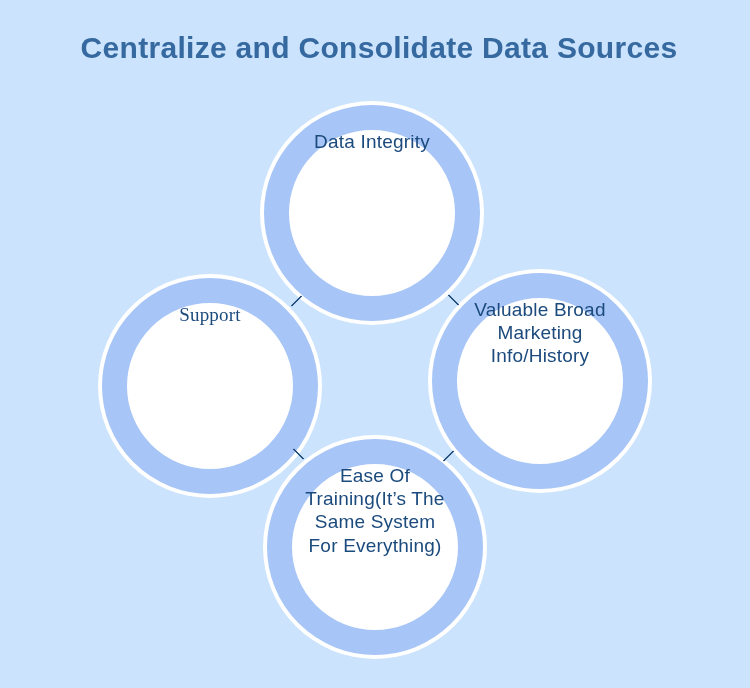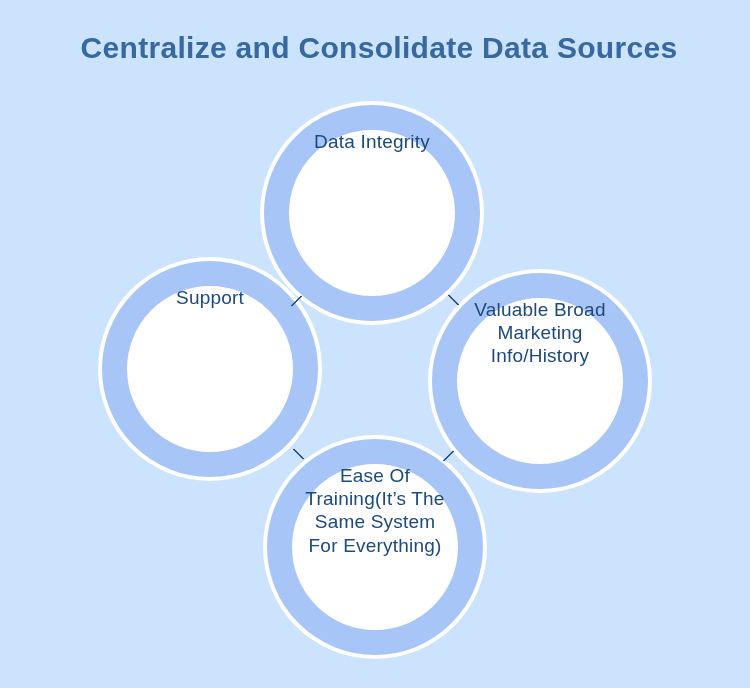--- a/index.html
+++ b/index.html
@@ -52,21 +52,21 @@
     white-space: pre-line;
     text-align: center;
     font-size: 19px;
     line-height: 1.22;
     letter-spacing: 0.2px;
     font-weight: 500;
     color: var(--node-text);
     max-width: 164px;
   }
   .node-top    { left: 264px; top: 105px; }
-  .node-left   { left: 102px; top: 261px; }
+  .node-left   { left: 102px; top: 278px; font-family: Liberation Serif, serif; }
   .node-right  { left: 432px; top: 273px; }
   .node-bottom { left: 267px; top: 439px; }
   .tick {
     position: absolute;
     width: 15px;
     height: 0;
     border-top: 2px solid var(--connector);
     border-radius: 2px;
   }
   .tick-tl { left: 289px; top: 300px; transform: rotate(-45deg); }

